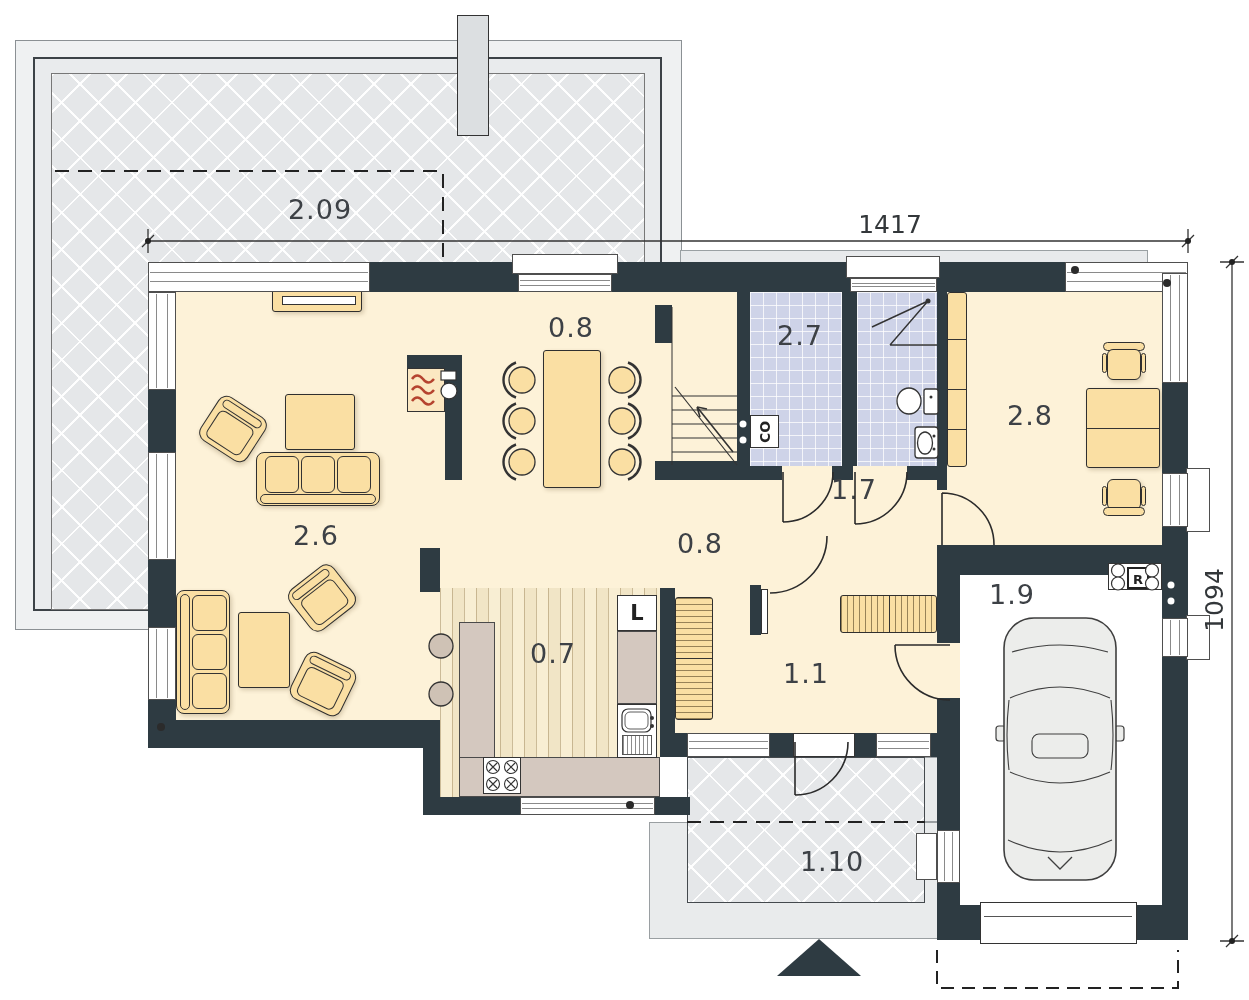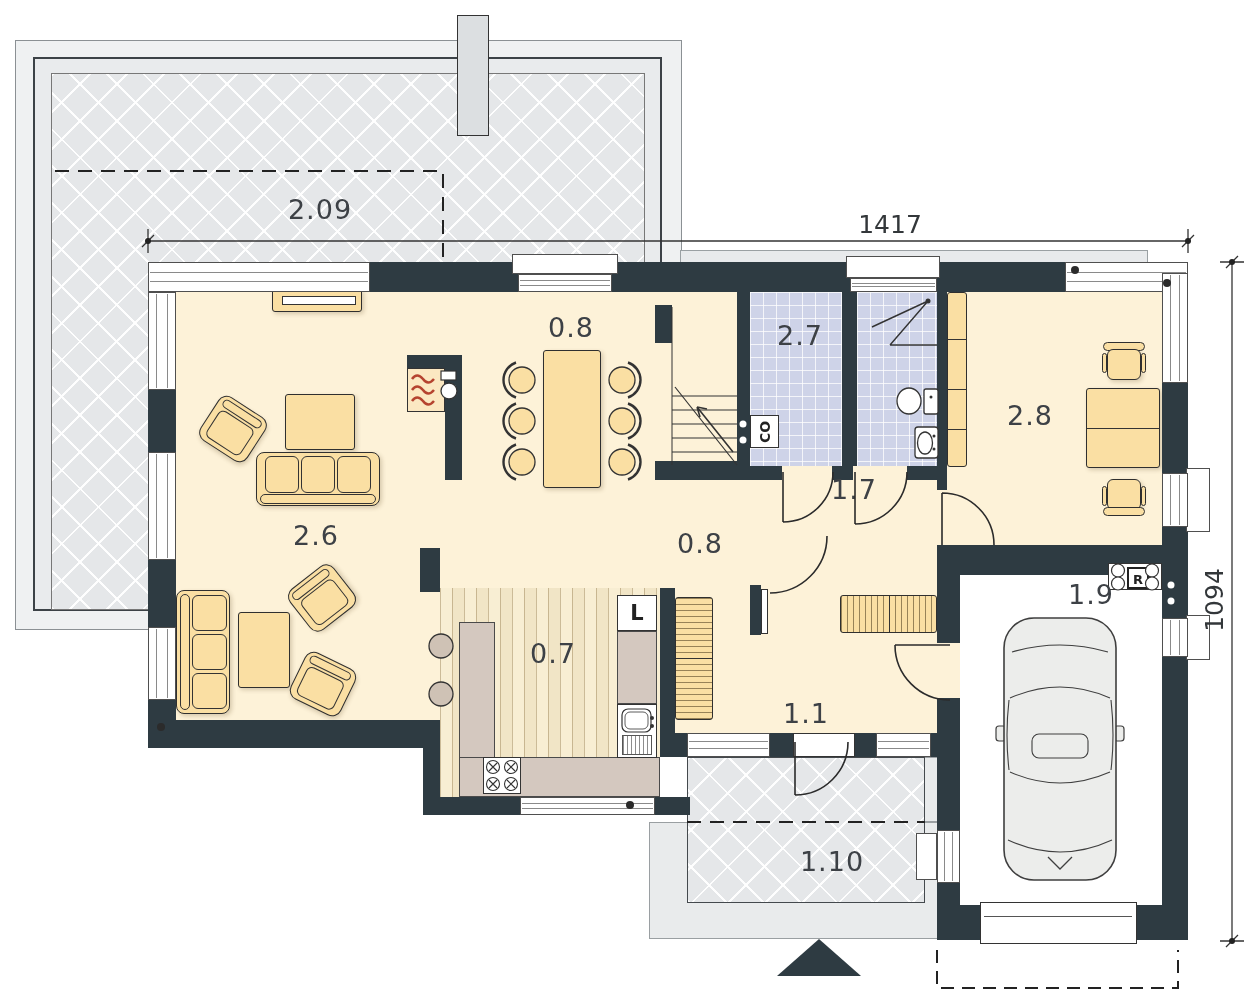--- a/index.html
+++ b/index.html
@@ -195,29 +195,29 @@
     <span class="abs" style="left:50%;top:50%;transform:translate(-50%,-50%) rotate(-90deg);font-weight:bold;font-size:14px;color:#222;">CO</span>
   </div>
   <div class="wh" style="left:1108px;top:563px;width:54px;height:27px;">
     <div class="abs" style="left:18px;top:3px;width:18px;height:18px;border:2px solid #222;background:#fff;text-align:center;">
       <span style="font-weight:bold;font-size:13px;line-height:18px;color:#222;">R</span>
     </div>
   </div>
 
   <div class="abs" style="left:777px;top:939px;width:0;height:0;border-left:42px solid transparent;border-right:42px solid transparent;border-bottom:37px solid #2e3b42;"></div>
 
-  <span class="lab" style="left:806px;top:673px;margin-top:40px;">1.1</span>
+  <span class="lab" style="left:806px;top:673px;">1.1</span>
   <span class="lab" style="left:700px;top:543px;">0.8</span>
   <span class="lab" style="left:553px;top:653px;">0.7</span>
   <span class="lab" style="left:316px;top:535px;">2.6</span>
   <span class="lab" style="left:571px;top:327px;">0.8</span>
   <span class="lab" style="left:800px;top:335px;">2.7</span>
   <span class="lab" style="left:854px;top:441px;margin-top:48px;">1.7</span>
   <span class="lab" style="left:1030px;top:415px;">2.8</span>
-  <span class="lab" style="left:1091px;top:594px;text-align:center;">1.9</span>
+  <span class="lab" style="left:1012px;top:594px;text-align:center;">1.9</span>
   <span class="lab" style="left:832px;top:861px;">1.10</span>
   <span class="lab" style="left:320px;top:209px;">2.09</span>
 
   <span class="dimt" style="left:890px;top:224px;">1417</span>
   <span class="dimt" style="left:1214px;top:600px;transform:translate(-50%,-50%) rotate(-90deg);">1094</span>
 
   <svg width="1249" height="1000" viewBox="0 0 1249 1000">
 
     <path d="M55,171 H443 V258" fill="none" stroke="#222" stroke-width="2" stroke-dasharray="14 9"></path>
     <path d="M687,822 H925" fill="none" stroke="#222" stroke-width="2" stroke-dasharray="14 9"></path>

